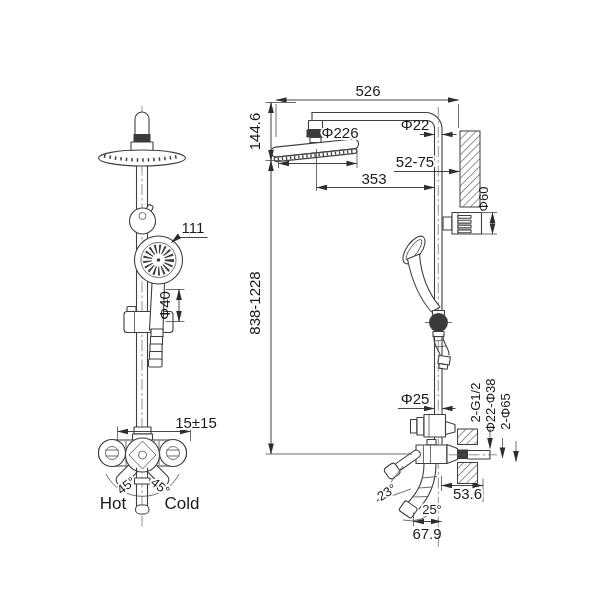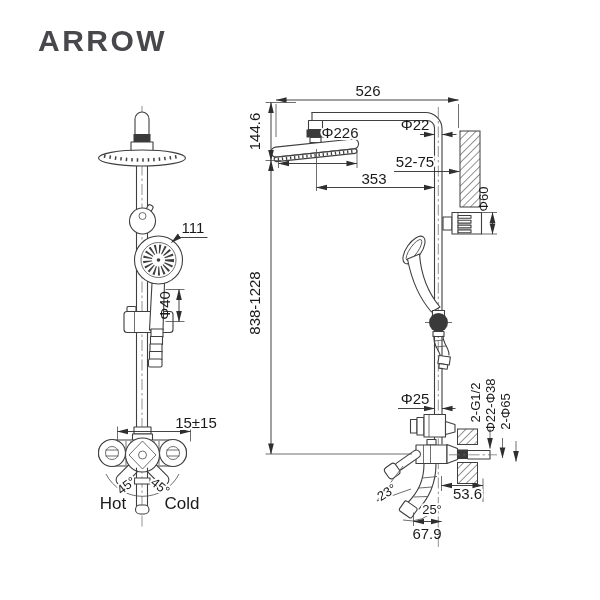--- a/index.html
+++ b/index.html
@@ -19,21 +19,20 @@
   .dt { font-size:15px; }
   .ds { font-size:13px; }
   .hc { font-size:17px; }
   .mid{ text-anchor:middle; }
   .halo{ paint-order:stroke; stroke:#fff; stroke-width:4px; stroke-linejoin:round; }
 </style>
 </head>
 <body>
 
 <div class="page">
-  <div class="logo">ARROW</div>
 
   <svg width="600" height="600" viewBox="0 0 600 600">
     <defs>
       <pattern id="hatch" width="5.5" height="5.5" patternUnits="userSpaceOnUse" patternTransform="rotate(45)">
         <rect width="5.5" height="5.5" fill="#ffffff"></rect>
         <line x1="0" y1="0" x2="0" y2="5.5" stroke="#5a5a5a" stroke-width="1.3"></line>
       </pattern>
       <marker id="arr" viewBox="0 0 10 6" refX="9.6" refY="3" markerWidth="11" markerHeight="6.6" markerUnits="userSpaceOnUse" orient="auto-start-reverse">
         <path d="M0,0.4 L10,3 L0,5.6 Z" fill="#2e2e2e"></path>
       </marker>

